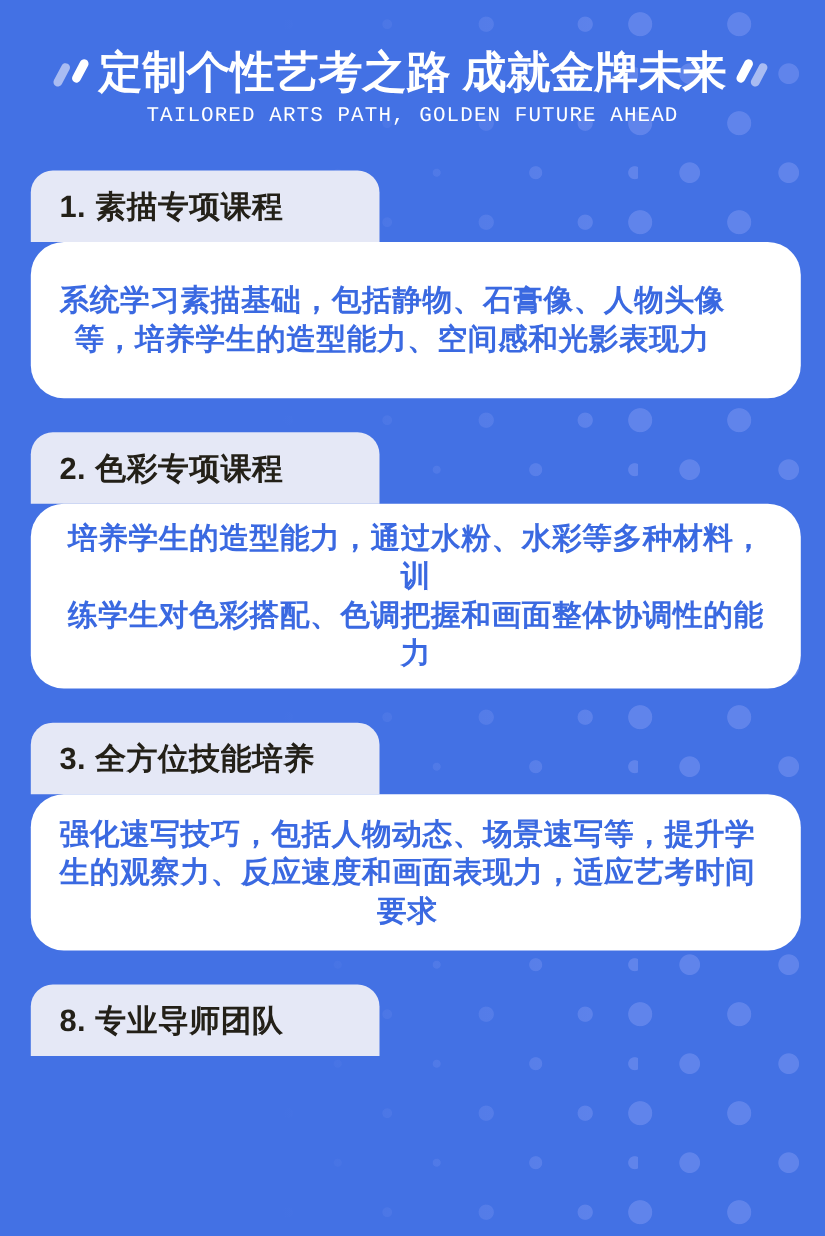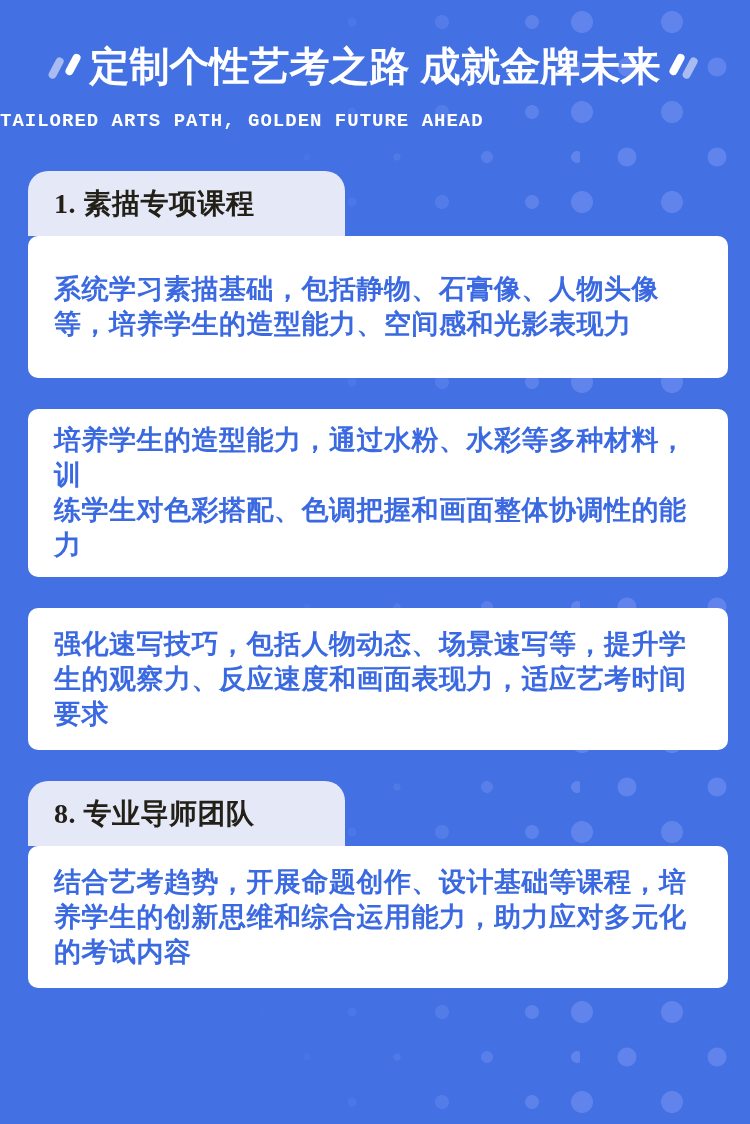--- a/index.html
+++ b/index.html
@@ -48,21 +48,21 @@
       radial-gradient(circle at 67px 67px, var(--dot) 9px, rgba(0,0,0,0) 9.8px);
     background-size: 90px 90px;
   }
   .dots-fade {
     position: absolute; inset: 0;
     background: linear-gradient(90deg, var(--background) 0%, var(--background) 34%, rgba(67,113,228,0) 76%);
   }
 
   .content { position: relative; z-index: 2; }
 
-  .header { padding-top: 42px; }
+  .header { padding-top: 42px; text-align: center; }
   .title-row {
     display: flex; align-items: center; justify-content: center;
   }
   .page-title {
     font-size: 40px; line-height: 48px; font-weight: 700;
     color: var(--title-text);
     letter-spacing: 0px;
     white-space: nowrap;
   }
   .quote { display: flex; margin: 0 12px; }
@@ -72,46 +72,47 @@
   }
   .quote .bar + .bar { margin-left: 7px; }
   .quote.open  { transform: translateY(-2px); }
   .quote.close { transform: translateY(-2px); }
   .quote.open  .bar:first-child { background: var(--quote-accent); transform: rotate(28deg) translateY(4px); }
   .quote.open  .bar:last-child  { background: #fff; }
   .quote.close .bar:first-child { background: #fff; }
   .quote.close .bar:last-child  { background: var(--quote-accent); transform: rotate(28deg) translateY(4px); }
 
   .page-subtitle {
-    margin-top: 20px;
+    margin-top: 4px;
     font-family: "Liberation Mono", monospace;
-    font-weight: 700;
+    font-weight: 400;
     font-size: 19px; line-height: 23px;
     letter-spacing: 1px;
     color: var(--title-text);
   }
 
-  .sections { margin-top: 38px; font-family: Liberation Serif, serif; }
+  .sections { margin-top: 38px; }
   .section { margin: 0 22px 31px 28px; }
   .section-tab {
     width: 317px; height: 65px;
     background: var(--tab-bg);
     border-radius: 20px 20px 0 0;
     display: flex; align-items: center;
     padding-left: 26px;
     font-size: 28px; font-weight: 700;
     color: var(--tab-text);
     letter-spacing: 0.5px;
   }
   .section-card {
     background: var(--card-bg);
-    border-radius: 10px;
+    border-radius: 30px;
     min-height: 142px;
     display: flex; align-items: center;
     padding: 14px 26px;
+    text-align: center;
   }
   .card-text {
     font-size: 27px; line-height: 35px; font-weight: 700;
     letter-spacing: 0.5px;
     color: var(--card-text);
     white-space: pre-line;
   }
 </style>
 </head>
 <body>
@@ -145,41 +146,42 @@
         <div class="section-tab">
           <span>1. 素描专项课程</span>
         </div>
         <div class="section-card">
           <p class="card-text">系统学习素描基础，包括静物、石膏像、人物头像
 等，培养学生的造型能力、空间感和光影表现力</p>
         </div>
       </div>
 
       <div class="section">
+        <div class="section-tab">
+          <span>2. 色彩专项课程</span>
+        </div>
         <div class="section-card">
           <p class="card-text">培养学生的造型能力，通过水粉、水彩等多种材料，训
 练学生对色彩搭配、色调把握和画面整体协调性的能
 力</p>
         </div>
       </div>
 
       <div class="section">
+        <div class="section-tab">
+          <span>3. 全方位技能培养</span>
+        </div>
         <div class="section-card">
           <p class="card-text">强化速写技巧，包括人物动态、场景速写等，提升学
 生的观察力、反应速度和画面表现力，适应艺考时间
 要求</p>
         </div>
       </div>
 
       <div class="section">
         <div class="section-tab">
           <span>8. 专业导师团队</span>
         </div>
-        <div class="section-card">
-          <p class="card-text">结合艺考趋势，开展命题创作、设计基础等课程，培
-养学生的创新思维和综合运用能力，助力应对多元化
-的考试内容</p>
-        </div>
       </div>
 
     </div>
   </div>
 </div>
 
 </body></html>

